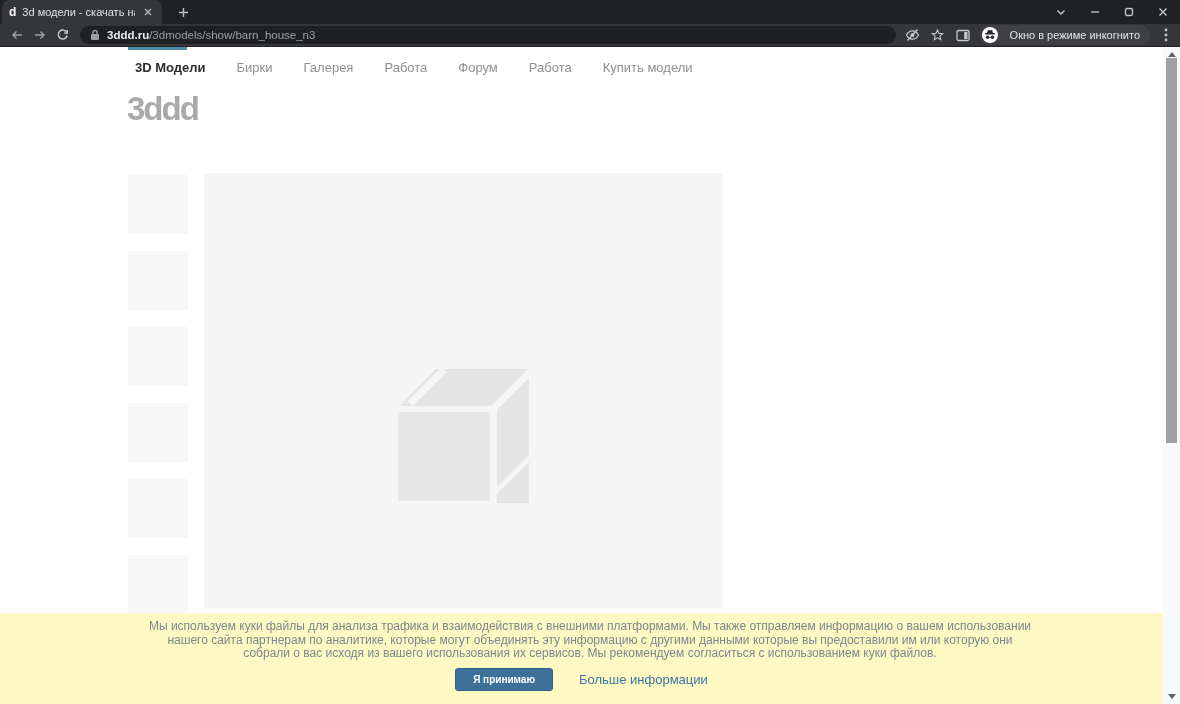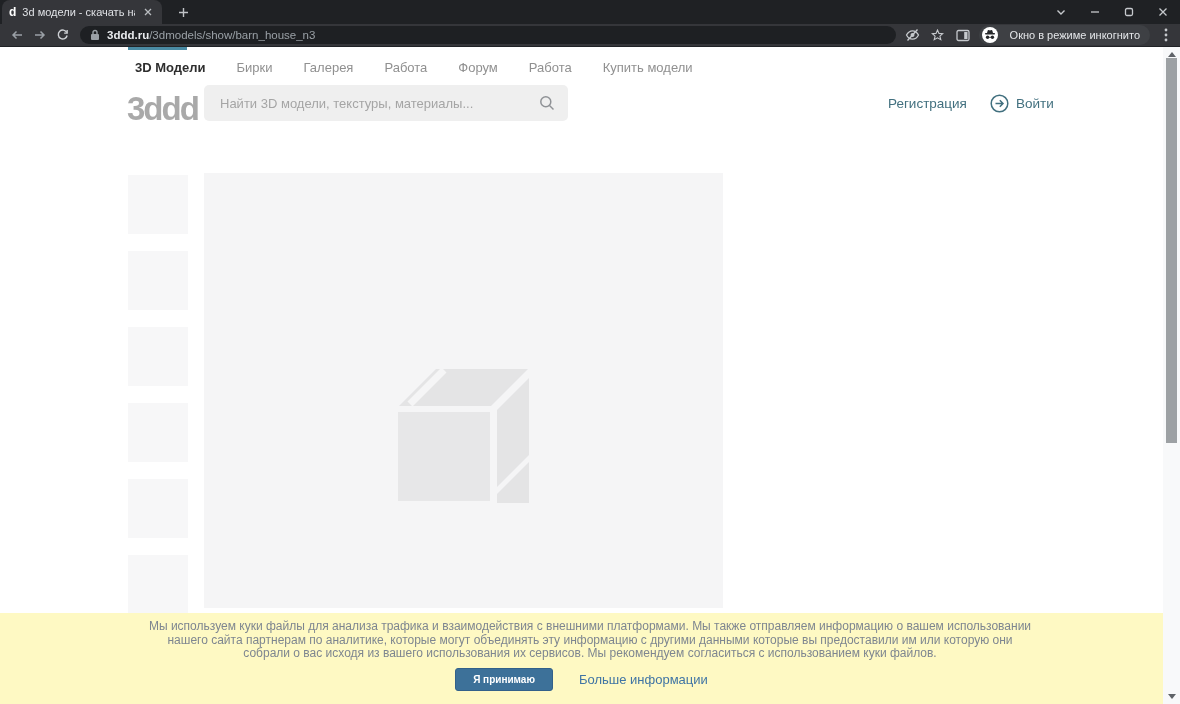--- a/index.html
+++ b/index.html
@@ -191,40 +191,21 @@
       <span class="nav-item">Бирки</span>
       <span class="nav-item">Галерея</span>
       <span class="nav-item">Работа</span>
       <span class="nav-item">Форум</span>
       <span class="nav-item">Работа</span>
       <span class="nav-item">Купить модели</span>
     </nav>
 
     <div class="logo">3ddd</div>
 
-    <div class="searchbar">
-      <input type="text" placeholder="Найти 3D модели, текстуры, материалы..." style="">
-      <span class="search-ico">
-        <svg width="16" height="16" viewBox="0 0 16 16">
-          <circle cx="6.8" cy="6.8" r="5" fill="none" stroke="#8f9296" stroke-width="1.5"></circle>
-          <path d="M10.5 10.5L14.5 14.5" stroke="#8f9296" stroke-width="1.5"></path>
-        </svg>
-      </span>
-    </div>
-
-    <div class="auth">
-      <span class="register">Регистрация</span>
-      <span class="login-wrap">
-        <svg width="19" height="19" viewBox="0 0 19 19">
-          <circle cx="9.5" cy="9.5" r="8.3" fill="none" stroke="#42707f" stroke-width="1.5"></circle>
-          <path d="M5.5 9.5h7M9.8 6.3l3.2 3.2-3.2 3.2" fill="none" stroke="#42707f" stroke-width="1.5"></path>
-        </svg>
-        <span class="login">Войти</span>
-      </span>
-    </div>
+
 
     <div class="thumbs">
       <div class="thumb"></div>
       <div class="thumb"></div>
       <div class="thumb"></div>
       <div class="thumb"></div>
       <div class="thumb"></div>
       <div class="thumb"></div>
     </div>
 

